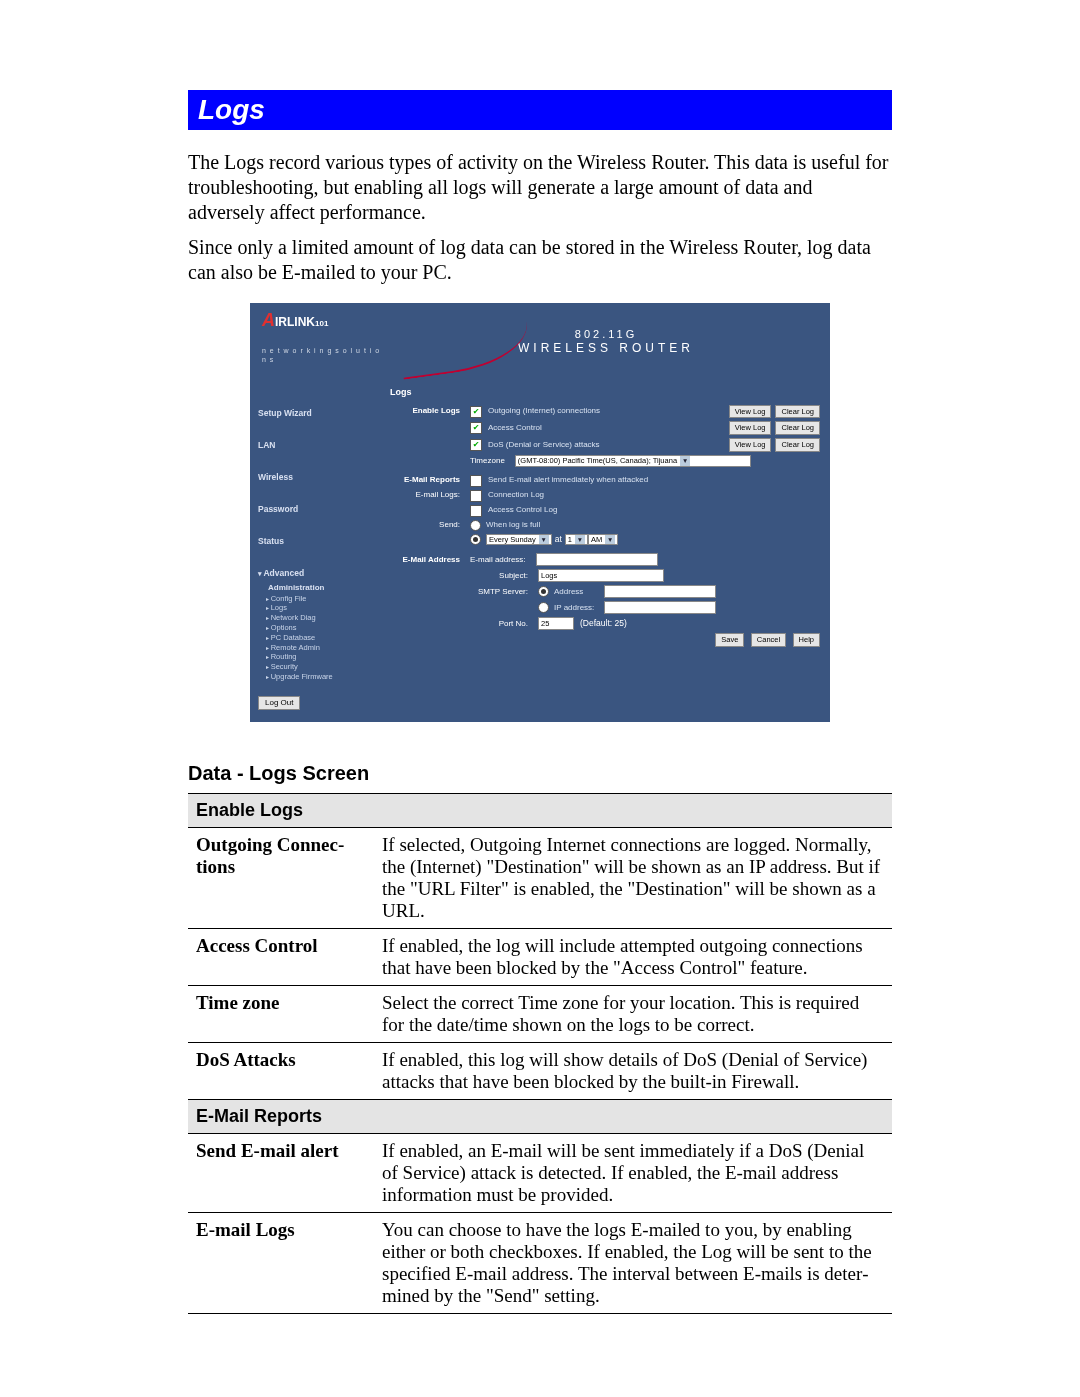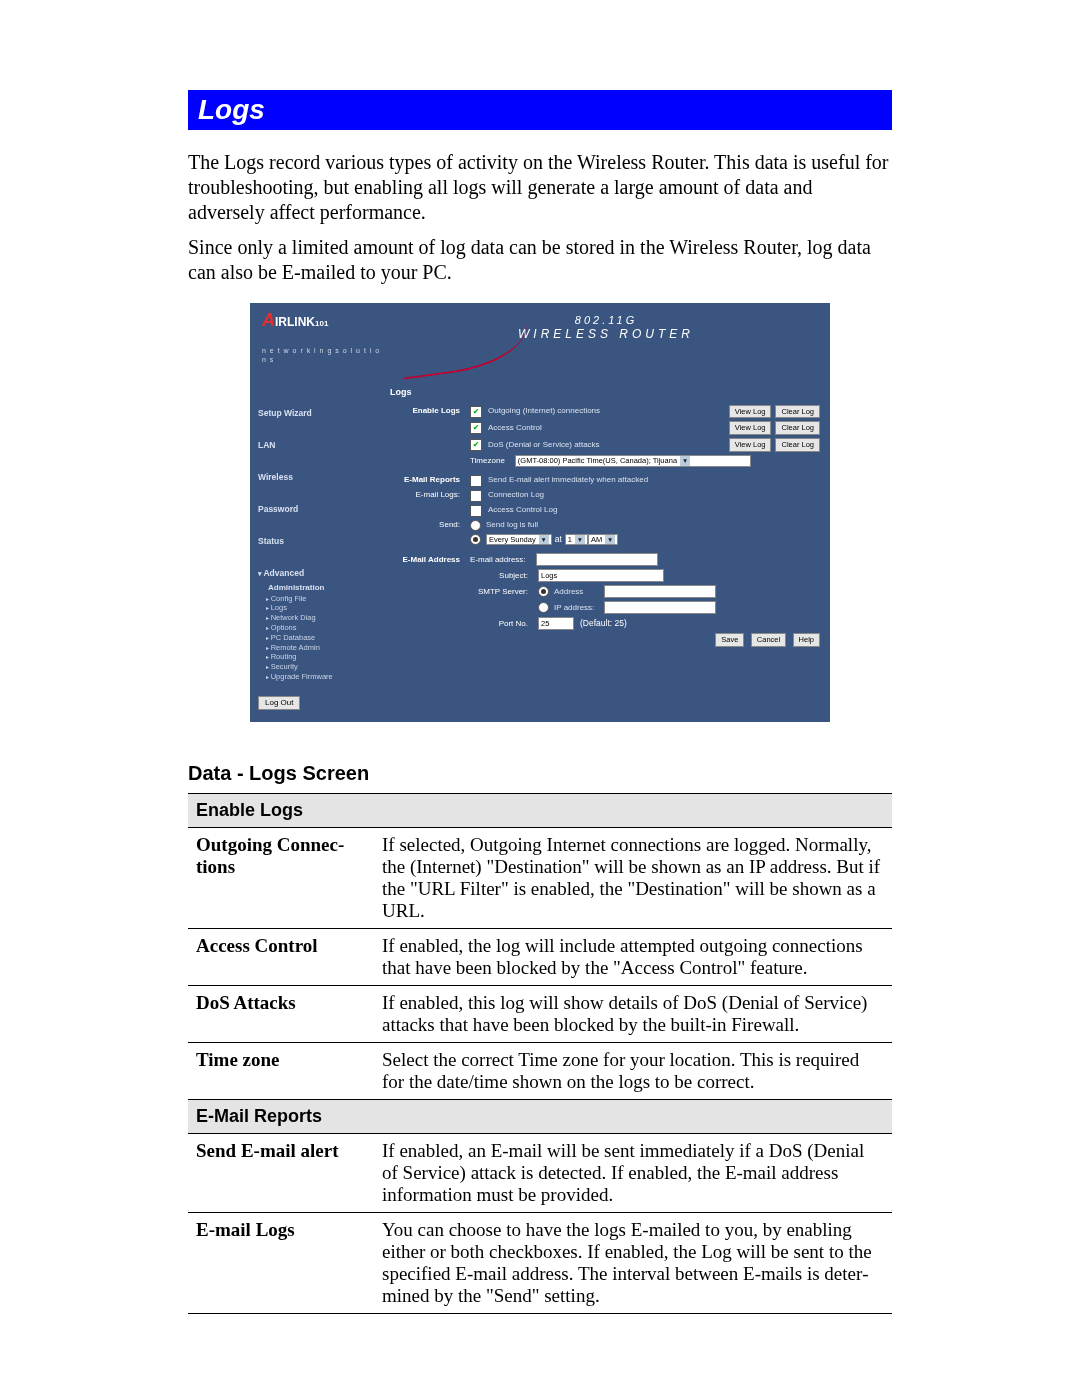--- a/index.html
+++ b/index.html
@@ -6,21 +6,21 @@
   .page{width:1080px;height:1397px;position:relative;box-sizing:border-box;padding:90px 188px 0 188px;}
   .title-bar{background:#0000ff;color:#fff;font-family:Arial,Helvetica,sans-serif;font-weight:bold;font-style:italic;font-size:28px;padding:4px 10px;margin-bottom:20px;}
   .body-text{font-size:20px;line-height:1.25;margin:0 0 10px 0;}
   
   .shot{width:580px;margin:18px auto 40px auto;background:#3a5580;font-family:Arial,Helvetica,sans-serif;color:#fff;font-size:8.5px;line-height:1.3;}
   .shot .hdr{height:78px;position:relative;display:flex;}
   .brand{width:120px;padding:6px 0 0 12px;font-size:8px;}
   .brand .logo{font-weight:bold;font-size:12px;}
   .brand .logo .A{color:#e03030;font-size:18px;font-style:italic;}
   .brand .tag{color:#d0d8e4;letter-spacing:1px;font-size:7px;margin-top:14px;}
-  .hdr-title{flex:1;text-align:center;padding-top:10px;font-style:italic;}
+  .hdr-title{flex:1;text-align:center;padding-top:24px;}
   .hdr-title .t1{font-size:11px;letter-spacing:3px;}
   .hdr-title .t2{font-size:12px;letter-spacing:4px;font-variant:small-caps;}
   .swoosh{position:absolute;left:150px;top:26px;width:130px;height:40px;border:2px solid #c00030;border-top:none;border-left:none;border-right:none;border-radius:0 0 80px 0/0 0 40px 0;transform:rotate(-8deg);}
   .shot-body{display:flex;}
   .nav{width:120px;padding:6px 6px 12px 8px;color:#d8e0f0;}
   .nav .sec{font-weight:bold;margin:21px 0;}
   .nav .adv{font-weight:bold;margin:10px 0 4px 0;}
   .nav .adv::before{content:"▾ ";font-size:7px;}
   .nav .sub{margin-left:10px;font-weight:bold;font-size:8px;margin-top:4px;}
   .nav .leaf{margin-left:8px;font-size:7.5px;color:#c8d4e8;white-space:nowrap;}
@@ -127,21 +127,21 @@
           <span class="logtxt">Connection Log</span>
         </div>
         <div class="row">
           <div class="lab2"></div>
           <span class="cb"></span>
           <span class="logtxt">Access Control Log</span>
         </div>
         <div class="row">
           <div class="lab2">Send:</div>
           <span class="radio"></span>
-          <span class="logtxt">Send log is full</span>
+          <span class="logtxt">When log is full</span>
         </div>
         <div class="row">
           <div class="lab2"></div>
           <span class="radio on"></span>
           <span class="sel"><span>Every Sunday</span><span class="drop">▾</span></span>
           <span style="margin:0 3px">at</span>
           <span class="sel"><span>1</span><span class="drop">▾</span></span>
           <span class="sel"><span>AM</span><span class="drop">▾</span></span>
         </div>
         <div class="row" style="margin-top:8px">
@@ -191,26 +191,26 @@
         </tr>
     <tr>
           <td class="k">Outgoing Connec­tions</td>
           <td class="v">If selected, Outgoing Internet connections are logged. Normally, the (Internet) "Destination" will be shown as an IP address. But if the "URL Filter" is enabled, the "Destination" will be shown as a URL.</td>
         </tr>
     <tr>
           <td class="k">Access Control</td>
           <td class="v">If enabled, the log will include attempted outgoing connections that have been blocked by the "Access Control" feature.</td>
         </tr>
     <tr>
+          <td class="k">Time zone</td>
+          <td class="v">Select the correct Time zone for your location. This is required for the date/time shown on the logs to be correct.</td>
+        </tr>
+    <tr>
           <td class="k">DoS Attacks</td>
           <td class="v">If enabled, this log will show details of DoS (Denial of Service) attacks that have been blocked by the built-in Firewall.</td>
-        </tr>
-    <tr>
-          <td class="k">Time zone</td>
-          <td class="v">Select the correct Time zone for your location. This is required for the date/time shown on the logs to be correct.</td>
         </tr>
     <tr>
           <th class="sec" colspan="2">E-Mail Reports</th>
         </tr>
     <tr>
           <td class="k">Send E-mail alert</td>
           <td class="v">If enabled, an E-mail will be sent immediately if a DoS (Denial of Service) attack is detected. If enabled, the E-mail address infor­mation must be provided.</td>
         </tr>
     <tr>
           <td class="k">E-mail Logs</td>

